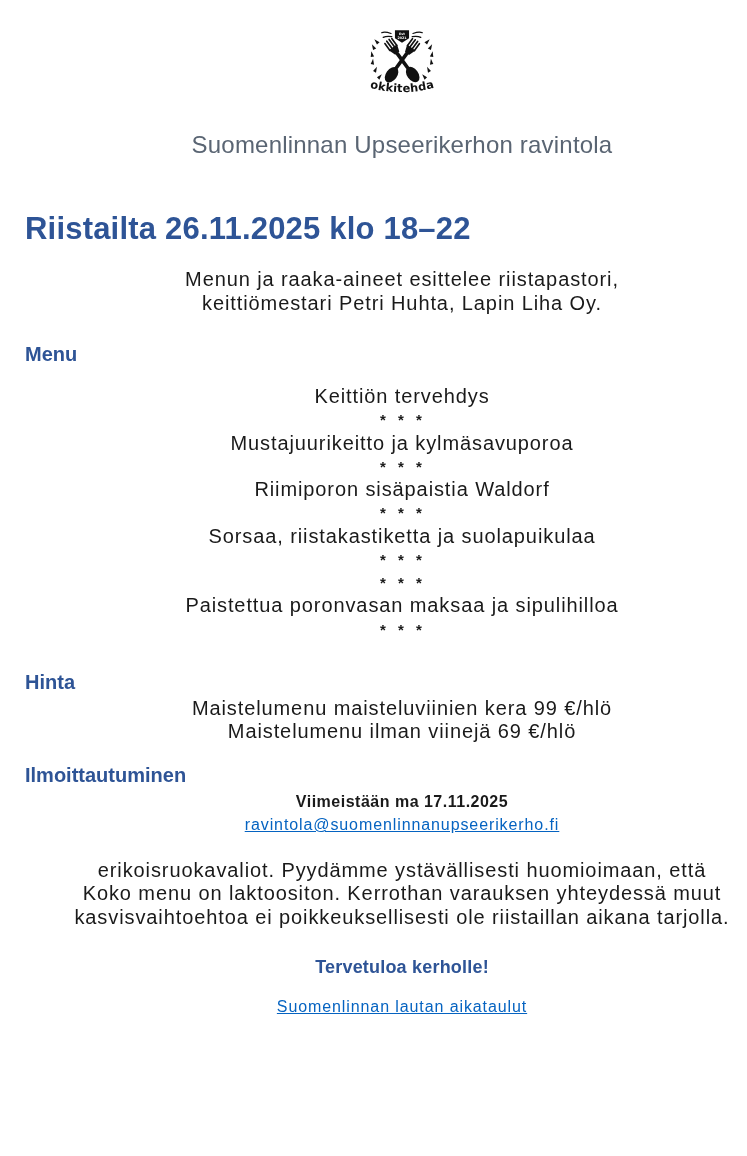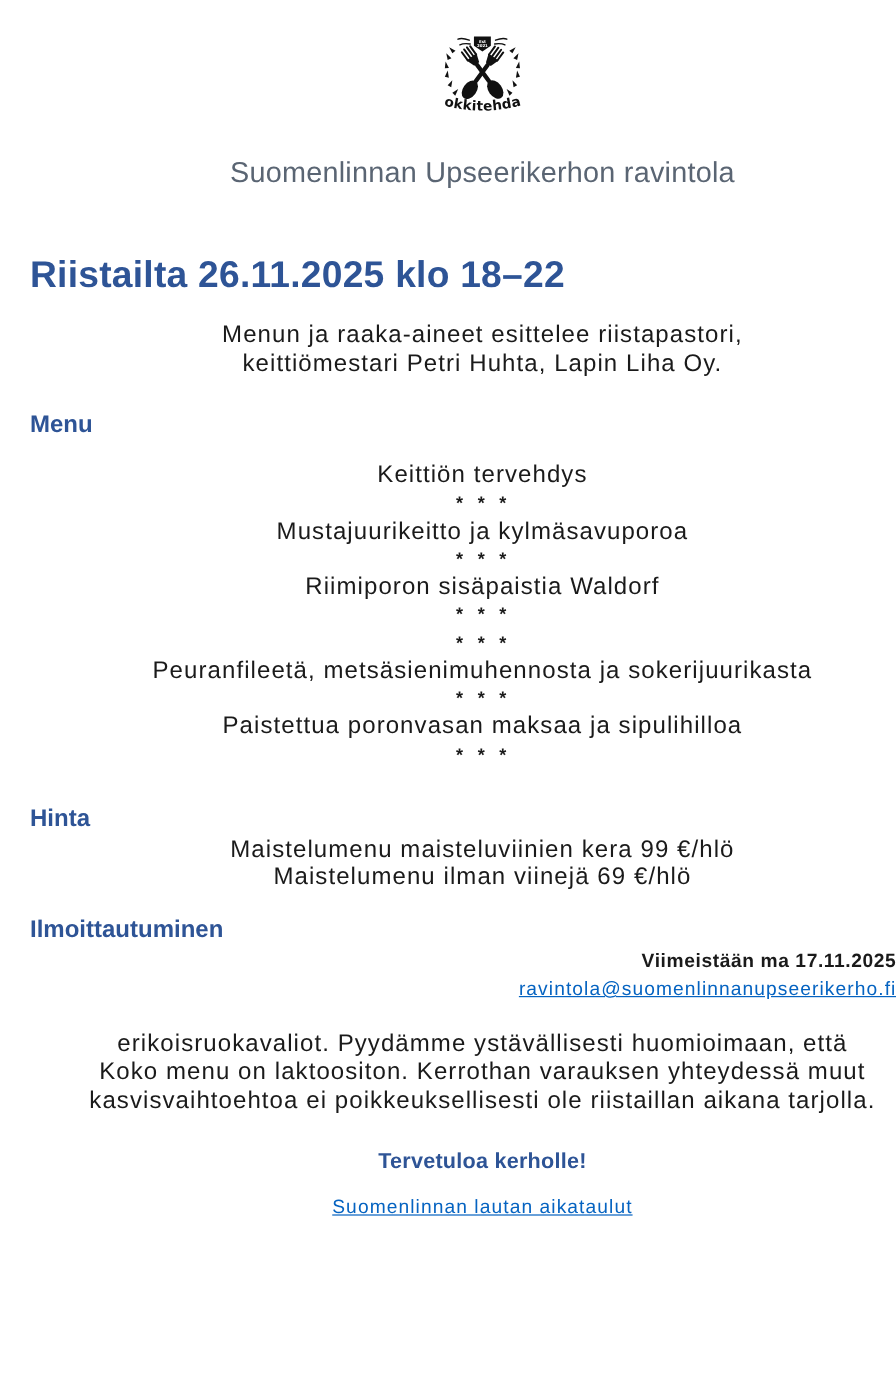--- a/index.html
+++ b/index.html
@@ -33,21 +33,21 @@
     color:var(--heading-blue);
   }
   .h2.menu-h{margin-top:26px;}
   .h2.price-h{margin-top:28px;}
   .h2.reg-h{margin-top:18px;}
   .body-line{font-size:20px;letter-spacing:0.9px;}
   .intro{margin-top:22px;line-height:23.5px;}
   .menu-block{margin-top:18px;line-height:23.25px;}
   .menu-block .sep{font-size:15px;letter-spacing:2px;word-spacing:4px;font-weight:700;}
   .price-block{margin-top:2px;line-height:23.5px;}
-  .reg-block{margin-top:2px;line-height:23.5px;text-align:right;}
+  .reg-block{margin-top:2px;line-height:23.5px;}
   .bold-line{font-weight:700;letter-spacing:0.5px;font-size:16px;}
   a.doc-link{
     color:var(--link-blue);text-decoration:underline;cursor:pointer;
     font-size:16px;letter-spacing:0.9px;
   }
   .notes{margin-top:22px;line-height:23.5px;}
   .welcome{
     margin-top:26px;font-size:18px;line-height:24px;font-weight:700;
     color:var(--heading-blue);letter-spacing:0.2px;
   }
@@ -122,22 +122,22 @@
   </div>
 
   <div class="h2 menu-h">Menu</div>
   <div class="menu-block c">
     <div class="body-line">Keittiön tervehdys</div>
     <div class="sep">* * *</div>
     <div class="body-line">Mustajuurikeitto ja kylmäsavuporoa</div>
     <div class="sep">* * *</div>
     <div class="body-line">Riimiporon sisäpaistia Waldorf</div>
     <div class="sep">* * *</div>
+    <div class="body-line">Sorsaa, riistakastiketta ja suolapuikulaa</div>
     <div class="sep">* * *</div>
-    <div class="body-line">Peuranfileetä, metsäsienimuhennosta ja sokerijuurikasta</div>
     <div class="sep">* * *</div>
     <div class="body-line">Paistettua poronvasan maksaa ja sipulihilloa</div>
     <div class="sep">* * *</div>
   </div>
 
   <div class="h2 price-h">Hinta</div>
   <div class="price-block c">
     <div class="body-line">Maistelumenu maisteluviinien kera 99 €/hlö</div>
     <div class="body-line">Maistelumenu ilman viinejä 69 €/hlö</div>
   </div>

